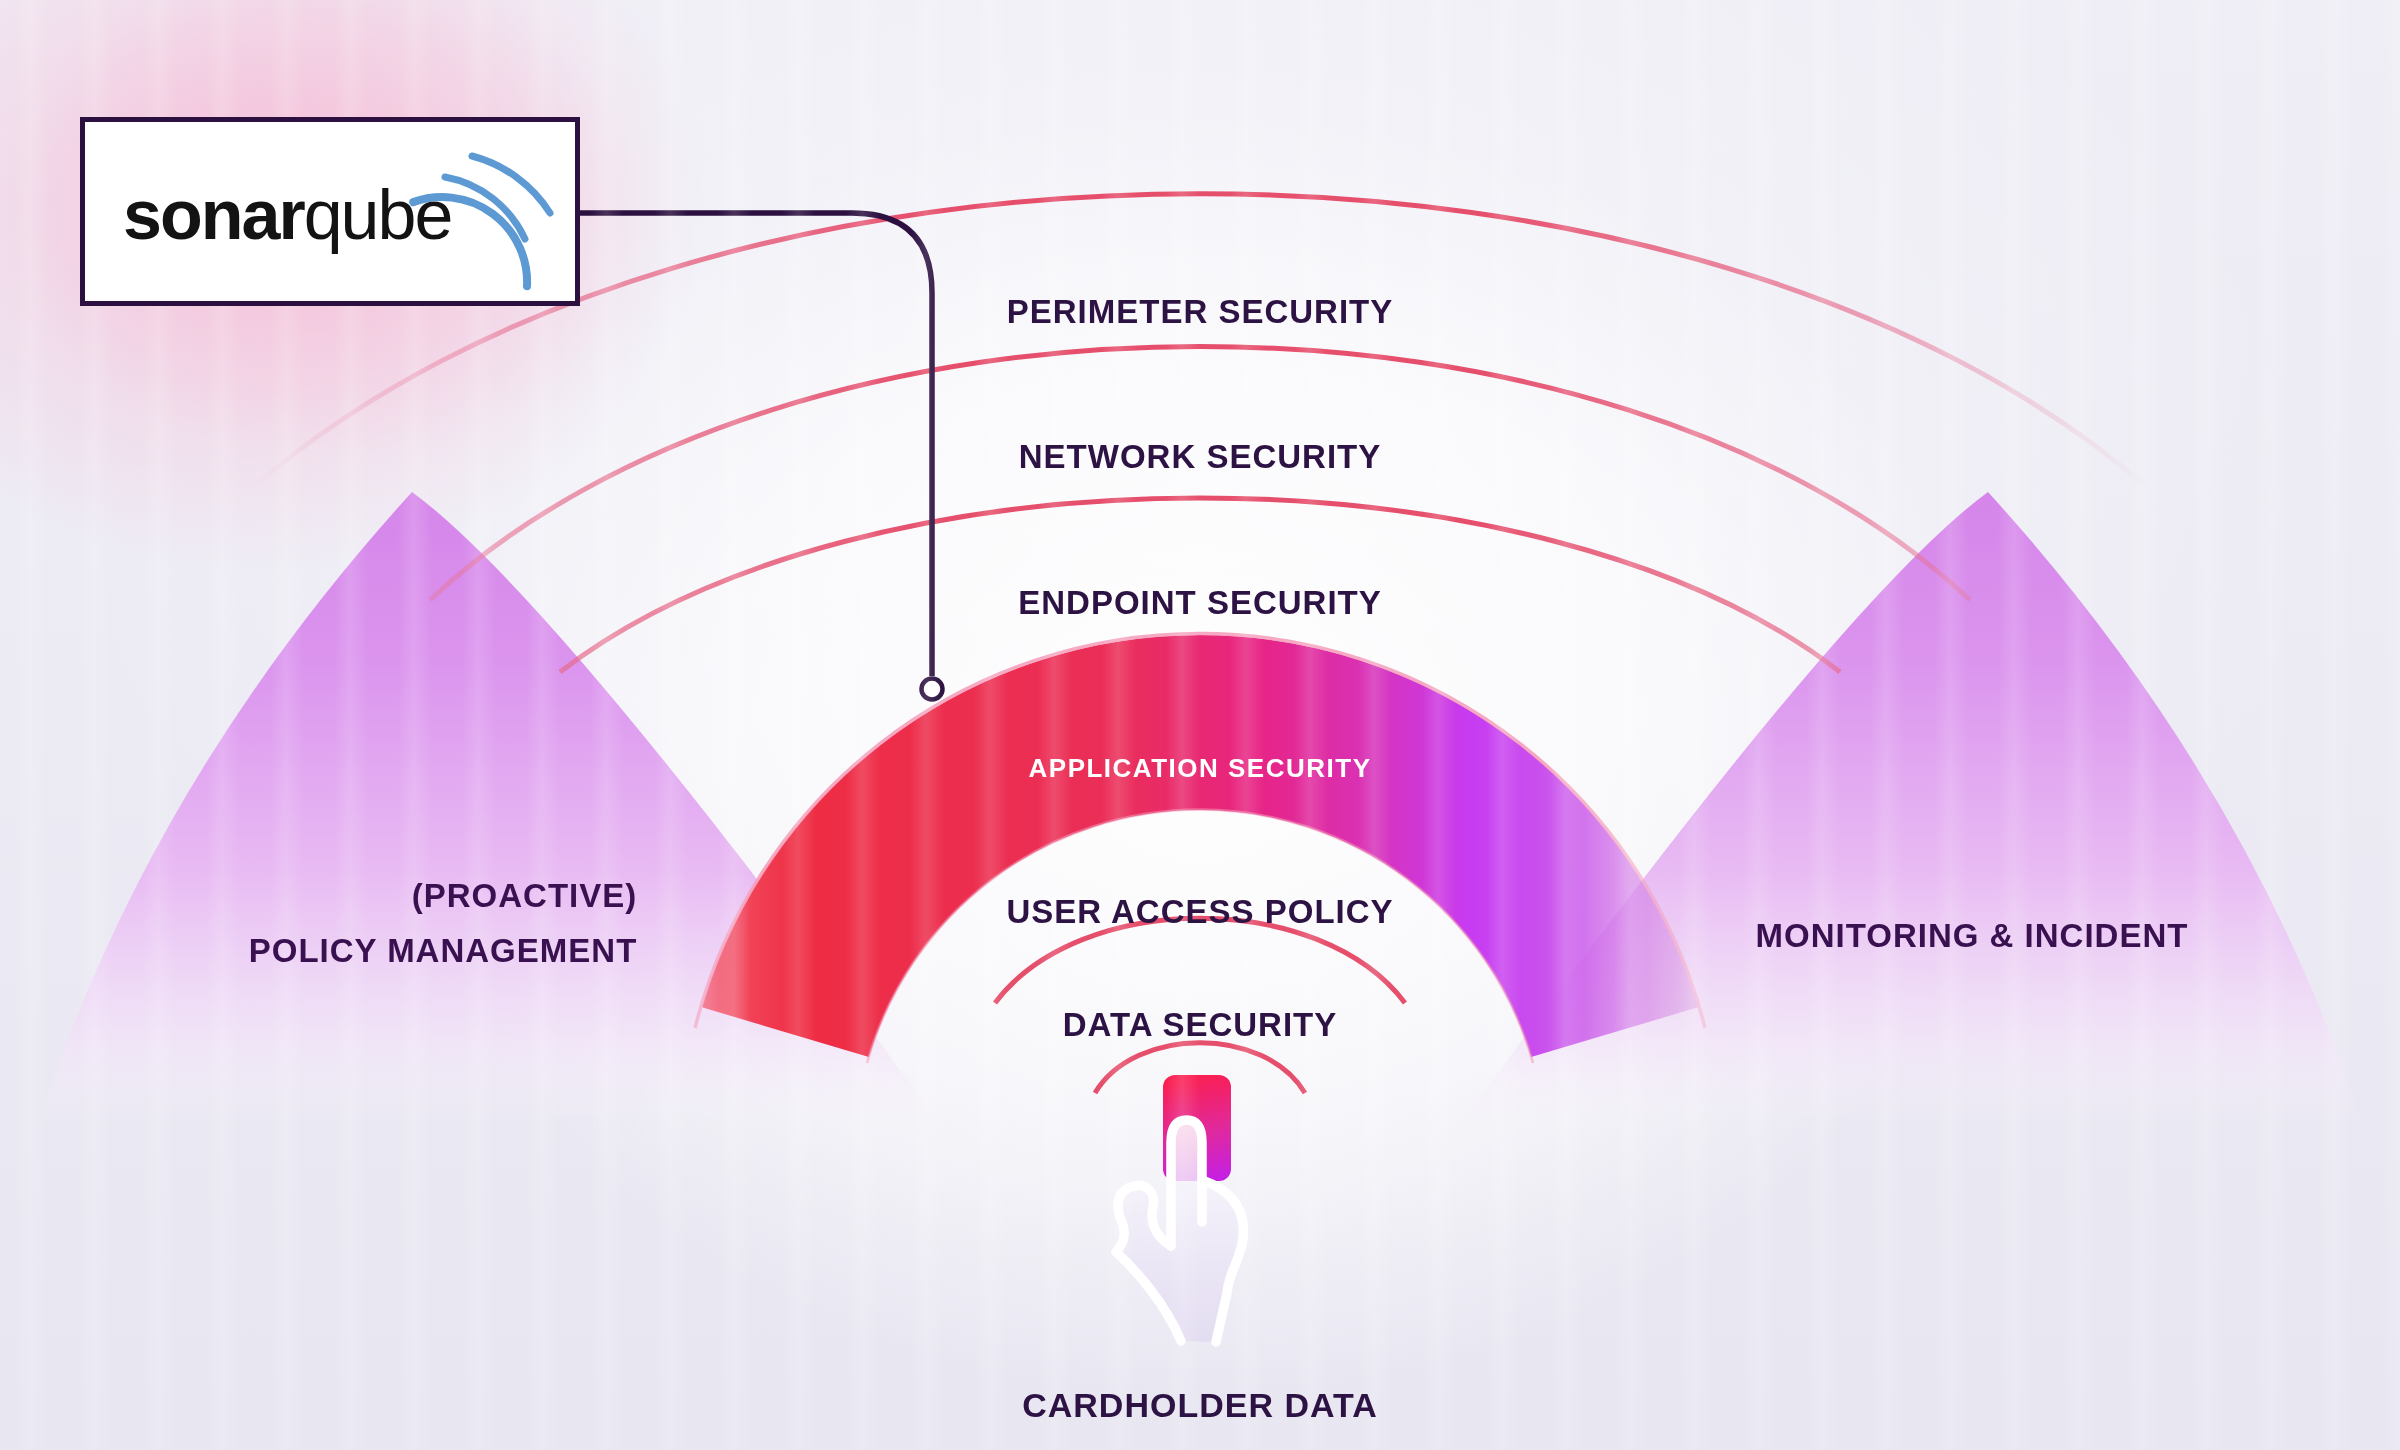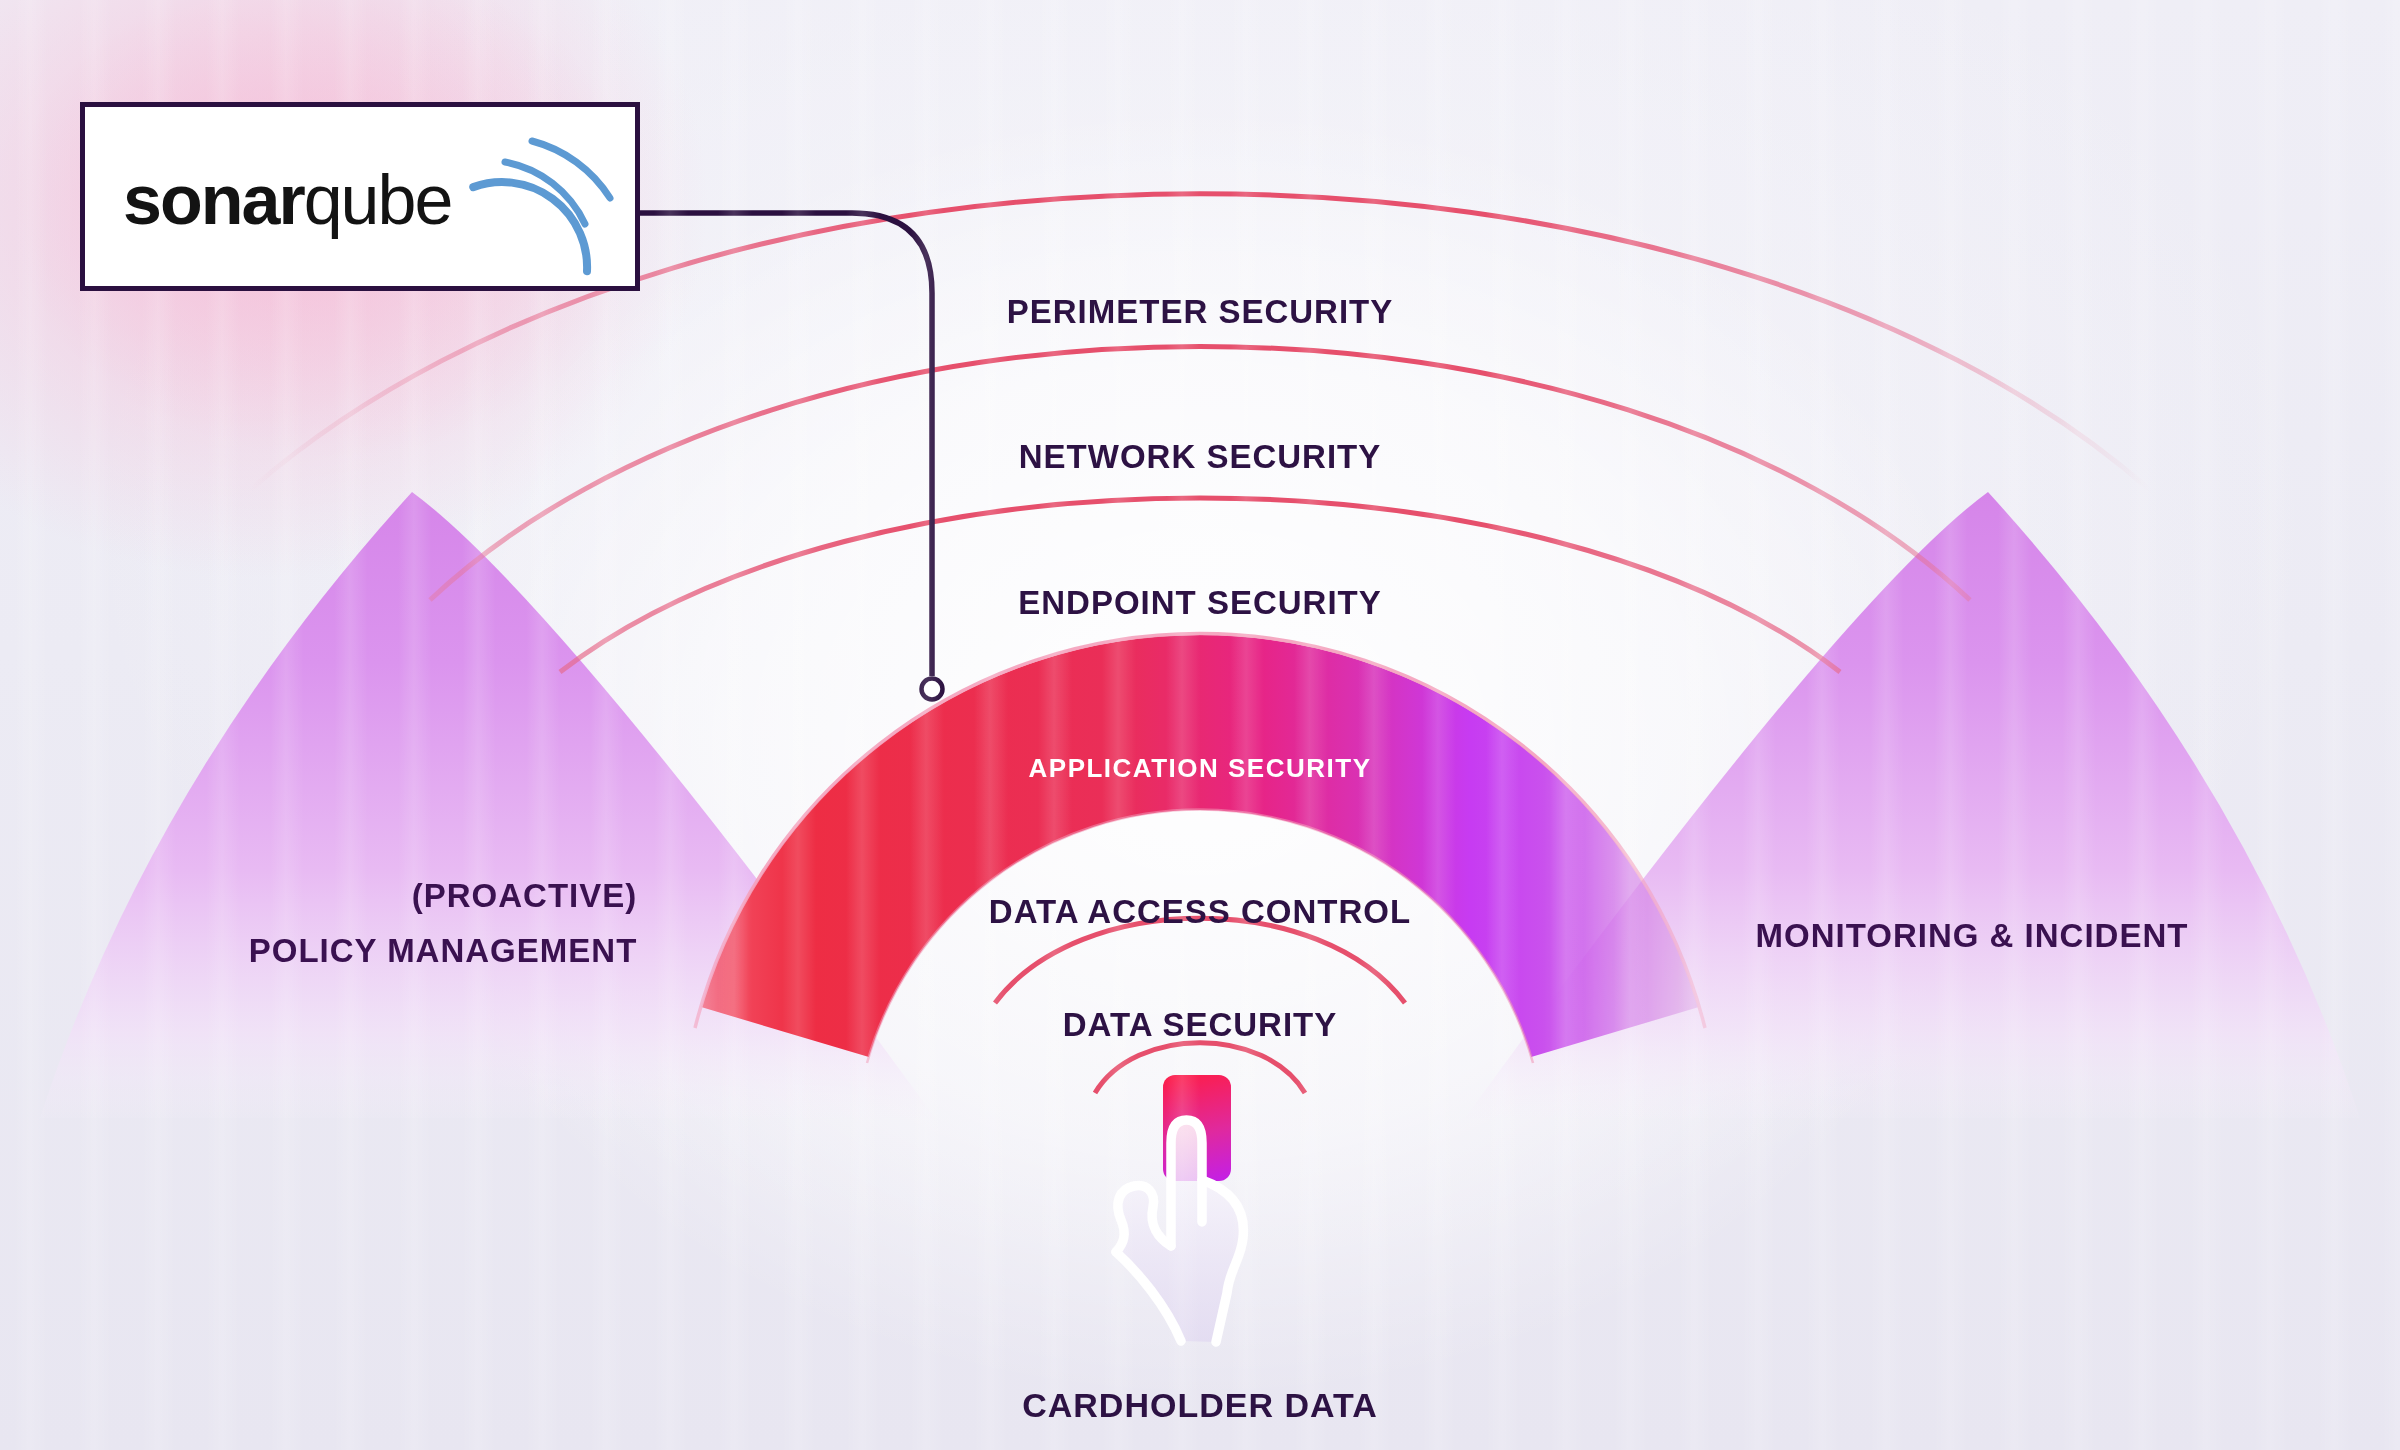--- a/index.html
+++ b/index.html
@@ -26,21 +26,21 @@
     font-size:33px;letter-spacing:1px;text-align:center;margin-top:30px;
   }
   .lbl.white{color:#ffffff;font-size:26px;letter-spacing:1.5px;}
   .lbl.big{font-size:34px;}
   .wedge-text{
     position:absolute;transform:translate(-50%,-50%);
     font-weight:bold;color:var(--c-wedge-text,#3a1150);
     font-size:33px;letter-spacing:1px;line-height:55px;text-align:right;white-space:nowrap;
   }
   .logo-box{
-    position:absolute;left:80px;top:102px;width:560px;height:189px;
+    position:absolute;left:80px;top:117px;width:500px;height:189px;
     background:#ffffff;border:5px solid var(--c-dark,#2b1040);
     display:flex;align-items:center;justify-content:flex-start;padding-left:38px;
   }
   .logo-text{font-size:70px;letter-spacing:-2px;color:#131313;line-height:1;margin-top:6px;}
   .logo-text .b{font-weight:bold;}
   .logo-text .l{font-weight:normal;}
   .logo-waves{position:absolute;right:18px;top:22px;}
 </style>
 </head>
 <body>
@@ -156,21 +156,21 @@
       <path d="M 392,190 A 85 85 0 0 1 510,268" fill="none" stroke="#5d9ad3" stroke-width="8" stroke-linecap="round" transform="rotate(3 430 270)"></path>
       <path d="M 416,167 A 110 110 0 0 1 496,229" fill="none" stroke="#5d9ad3" stroke-width="7" stroke-linecap="round" transform="translate(12 -4)"></path>
       <path d="M 431,148 A 132 132 0 0 1 509,205" fill="none" stroke="#5d9ad3" stroke-width="7" stroke-linecap="round" transform="translate(24 -6)"></path>
     </svg>
   </div>
 
   <div class="lbl" style="left:1200px;top:282px">PERIMETER SECURITY</div>
   <div class="lbl" style="left:1200px;top:427px">NETWORK SECURITY</div>
   <div class="lbl" style="left:1200px;top:573px">ENDPOINT SECURITY</div>
   <div class="lbl white" style="left:1200px;top:738px">APPLICATION SECURITY</div>
-  <div class="lbl" style="left:1200px;top:882px">DATA ACCESS CONTROL</div>
+  <div class="lbl" style="left:1200px;top:882px">USER ACCESS POLICY</div>
   <div class="lbl" style="left:1200px;top:995px">DATA SECURITY</div>
   <div class="lbl big" style="left:1200px;top:1375px">CARDHOLDER DATA</div>
 
   <div class="wedge-text" style="left:443px;top:923px">
     <div>(PROACTIVE)</div>
     <div>POLICY MANAGEMENT</div>
   </div>
   <div class="wedge-text" style="left:1972px;top:935px">
     <div>MONITORING &amp; INCIDENT</div>
   </div>

